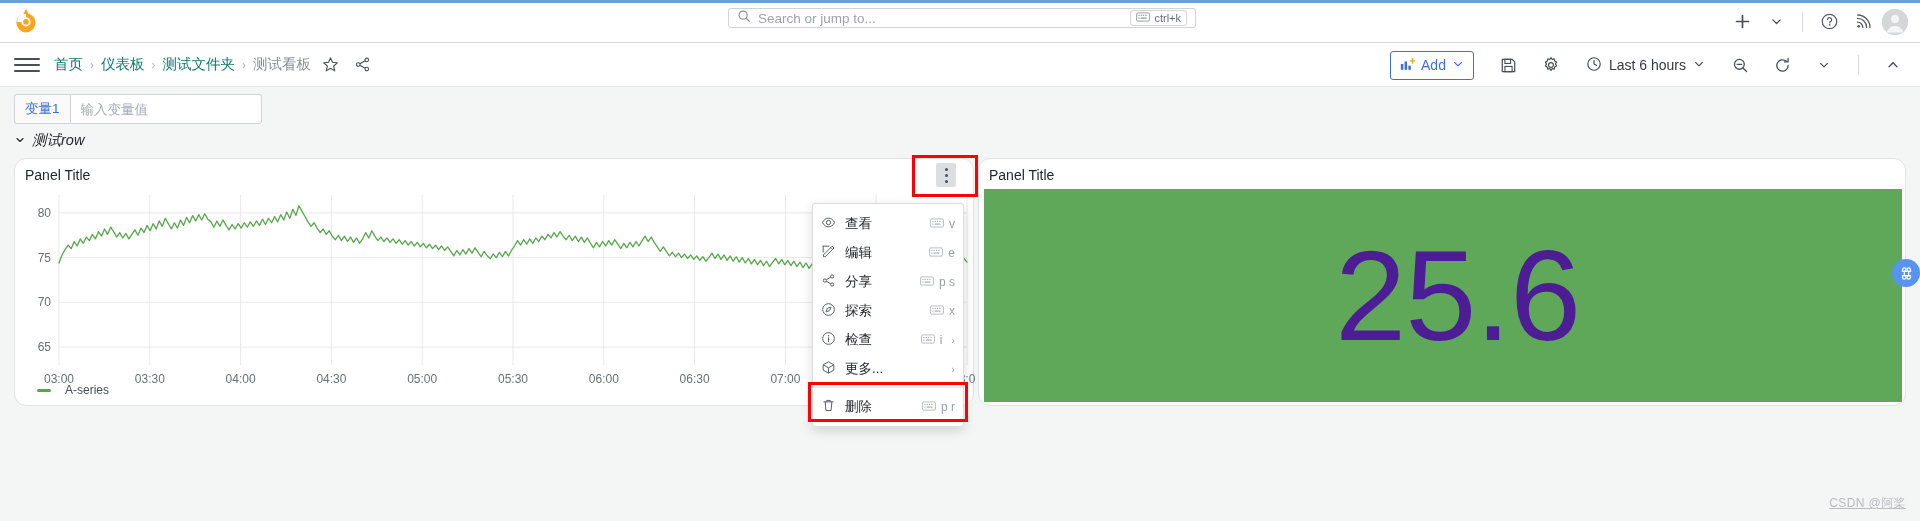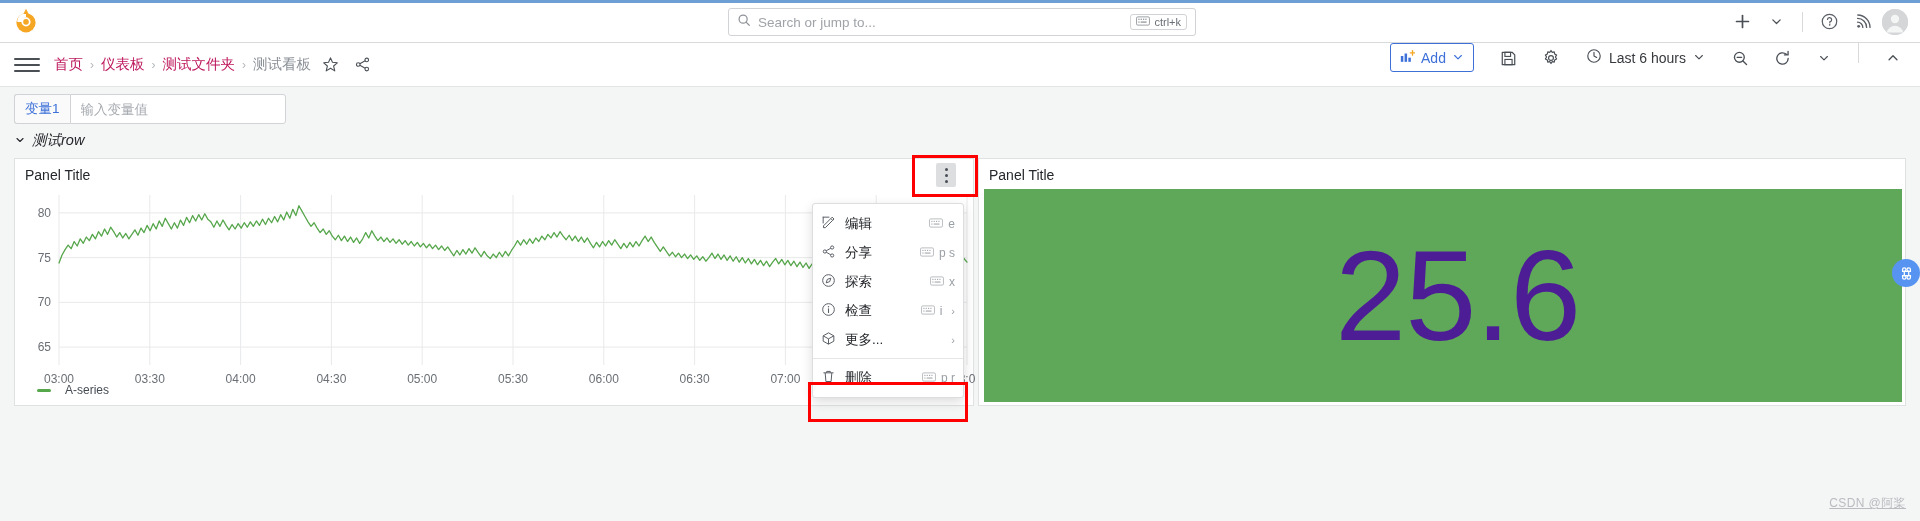--- a/index.html
+++ b/index.html
@@ -16,21 +16,21 @@
     position: absolute; top: 0; left: 0; width: 1920px; height: 43px;
     background: #ffffff; border-bottom: 1px solid #d8d9da;
     display: flex; align-items: center;
   }
   .topbar-accent {
     position: absolute; top: 0; left: 0; width: 1920px; height: 3px;
     background: #6e9fd4;
   }
   .logo { position: absolute; left: 12px; top: 7px; width: 28px; height: 28px; }
   .search-wrap {
-    position: absolute; left: 728px; top: 8px; width: 468px; height: 28px;
+    position: absolute; left: 728px; top: 8px; width: 468px; height: 20px;
     border: 1px solid #d2d3d6; border-radius: 3px; background: #fff;
     display: flex; align-items: center; padding: 0 8px; gap: 7px;
   }
   .search-input {
     border: none; outline: none; flex: 1; font-size: 13.5px;
     font-family: "Liberation Sans", sans-serif; color: #464c54; background: transparent;
   }
   .search-input::placeholder { color: #9fa3a8; }
   .kbd-badge {
     display: flex; align-items: center; gap: 4px;
@@ -44,61 +44,61 @@
 
   
   .navrow {
     position: absolute; top: 43px; left: 0; width: 1920px; height: 44px;
     background: #ffffff; border-bottom: 1px solid #e3e4e6;
     display: flex; align-items: center;
   }
   .hamburger { margin-left: 14px; width: 26px; height: 26px; display: flex; flex-direction: column; justify-content: center; gap: 4px; cursor: pointer; }
   .hamburger span { display: block; height: 2px; background: #4a4f56; border-radius: 1px; }
   .crumbs { display: flex; align-items: center; gap: 7px; margin-left: 14px; font-size: 14.5px; }
-  .crumb { color: #be185d; cursor: pointer; white-space: nowrap; }
+  .crumb { color: #0f766e; cursor: pointer; white-space: nowrap; }
   .crumb.current { color: #8a8f96; cursor: default; }
   .crumb-sep { color: #b4b7bb; font-size: 12px; }
   .navicon { width: 26px; height: 26px; display: flex; align-items: center; justify-content: center; cursor: pointer; margin-left: 6px; }
 
-  .nav-right { position: absolute; right: 12px; top: 0; height: 44px; display: flex; align-items: flex-start; gap: 12px; margin-left: 28px; }
+  .nav-right { position: absolute; right: 12px; top: 0; height: 44px; display: flex; align-items: center; gap: 12px; margin-left: 28px; }
   .add-btn {
     display: flex; align-items: center; gap: 6px;
     border: 1px solid #3d71d9; border-radius: 3px;
     height: 29px; padding: 0 9px; color: #3d71d9; font-size: 14px;
     background: #fff; cursor: pointer; margin-right: 8px;
   }
   .tbicon { width: 30px; height: 30px; display: flex; align-items: center; justify-content: center; cursor: pointer; border-radius: 3px; }
   .timerange {
     display: flex; align-items: center; gap: 7px; height: 29px; padding: 0 8px;
     font-size: 14px; color: #36393d; cursor: pointer; border-radius: 3px;
   }
 
   
   .varrow { position: absolute; top: 87px; left: 0; width: 1920px; height: 44px; display: flex; align-items: center; }
   .var-label {
     margin-left: 14px; height: 30px; display: flex; align-items: center; padding: 0 10px;
     border: 1px solid #d2d3d6; border-right: none; border-radius: 3px 0 0 3px;
     background: #fafafa; color: #3d71d9; font-size: 13.5px;
   }
   .var-input {
-    height: 30px; width: 216px; border: 1px solid #d2d3d6; border-radius: 0 3px 3px 0;
+    height: 30px; width: 192px; border: 1px solid #d2d3d6; border-radius: 0 3px 3px 0;
     padding: 0 10px; font-size: 13.5px; outline: none;
     font-family: "Liberation Sans", sans-serif; color: #464c54; background: #fff;
   }
   .var-input::placeholder { color: #a7abb0; }
 
   
   .rowheader {
     position: absolute; top: 131px; left: 14px; display: flex; align-items: center; gap: 6px;
     font-size: 14.5px; color: #24272b; cursor: pointer; font-style: italic;
   }
 
   
   .panel {
-    position: absolute; background: #ffffff; border: 1px solid #e0e1e3; border-radius: 0;
+    position: absolute; background: #ffffff; border: 1px solid #e0e1e3; border-radius: 12px;
   }
   .panel-title { font-size: 14px; color: #24272b; padding: 8px 10px 0 10px; font-weight: 500; }
   #panel-graph { top: 158px; left: 14px; width: 960px; height: 248px; }
   #panel-stat  { top: 158px; left: 978px; width: 928px; height: 248px; }
 
   .panel-menu-btn {
     position: absolute; top: 163px; left: 936px; width: 20px; height: 24px;
     background: #dddedf; border-radius: 2px;
     display: flex; flex-direction: column; align-items: center; justify-content: center; gap: 3px;
     cursor: pointer; z-index: 6;
@@ -407,160 +407,183 @@
 
   <div class="panel" id="panel-stat">
     <div class="panel-title">Panel Title</div>
     <div class="stat-body" id="stat-body" style="background: rgb(95, 168, 89);">
       <span class="stat-value" style="color: #4c1d95; margin-left: 29px;">25.6</span>
     </div>
   </div>
 
   <div class="ctxmenu">
 
-
     <div class="ctxitem">
       <span>
         <svg viewBox="0 0 18 18" width="15" height="15">
-          <path d="M3 13 L3 15.2 L5.2 15.2 L14 6.4 L11.8 4.2 Z" fill="none" stroke="#5a5f66" stroke-width="1.2" stroke-linejoin="round"></path>
-          <path d="M11.8 4.2 L13.4 2.6 L15.6 4.8 L14 6.4" fill="none" stroke="#5a5f66" stroke-width="1.2" stroke-linejoin="round"></path>
-          <path d="M2.6 2.6 h7 M2.6 2.6 v7" fill="none" stroke="#5a5f66" stroke-width="1.2" stroke-linecap="round"></path>
-        </svg>
-      </span>
-      <span class="ctx-label">编辑</span>
+          <path d="M1.6 9 C3.8 5.2 6.2 3.8 9 3.8 S14.2 5.2 16.4 9 C14.2 12.8 11.8 14.2 9 14.2 S3.8 12.8 1.6 9 Z" fill="none" stroke="#5a5f66" stroke-width="1.2"></path>
+          <circle cx="9" cy="9" r="2.6" fill="none" stroke="#5a5f66" stroke-width="1.2"></circle>
+        </svg>
+      </span>
+      <span class="ctx-label">查看</span>
       <span class="ctx-shortcut">
         <span>
           <svg viewBox="0 0 18 12" width="14" height="10">
             <rect x="0.7" y="0.7" width="16.6" height="10.6" rx="1.6" fill="none" stroke="#a7abb0" stroke-width="1"></rect>
             <rect x="3" y="3.2" width="1.5" height="1.5" fill="#a7abb0"></rect>
             <rect x="6" y="3.2" width="1.5" height="1.5" fill="#a7abb0"></rect>
             <rect x="9" y="3.2" width="1.5" height="1.5" fill="#a7abb0"></rect>
             <rect x="12" y="3.2" width="1.5" height="1.5" fill="#a7abb0"></rect>
             <rect x="3" y="6.6" width="1.5" height="1.5" fill="#a7abb0"></rect>
             <rect x="6" y="6.6" width="7.5" height="1.5" fill="#a7abb0"></rect>
           </svg>
         </span>
-        <span>e</span>
+        <span>v</span>
       </span>
     </div>
 
     <div class="ctxitem">
       <span>
         <svg viewBox="0 0 18 18" width="15" height="15">
-          <circle cx="13.4" cy="4.2" r="1.9" fill="none" stroke="#5a5f66" stroke-width="1.2"></circle>
-          <circle cx="4.6" cy="9" r="1.9" fill="none" stroke="#5a5f66" stroke-width="1.2"></circle>
-          <circle cx="13.4" cy="13.8" r="1.9" fill="none" stroke="#5a5f66" stroke-width="1.2"></circle>
-          <line x1="6.3" y1="8.1" x2="11.7" y2="5.1" stroke="#5a5f66" stroke-width="1.2"></line>
-          <line x1="6.3" y1="9.9" x2="11.7" y2="12.9" stroke="#5a5f66" stroke-width="1.2"></line>
-        </svg>
-      </span>
-      <span class="ctx-label">分享</span>
+          <path d="M3 13 L3 15.2 L5.2 15.2 L14 6.4 L11.8 4.2 Z" fill="none" stroke="#5a5f66" stroke-width="1.2" stroke-linejoin="round"></path>
+          <path d="M11.8 4.2 L13.4 2.6 L15.6 4.8 L14 6.4" fill="none" stroke="#5a5f66" stroke-width="1.2" stroke-linejoin="round"></path>
+          <path d="M2.6 2.6 h7 M2.6 2.6 v7" fill="none" stroke="#5a5f66" stroke-width="1.2" stroke-linecap="round"></path>
+        </svg>
+      </span>
+      <span class="ctx-label">编辑</span>
       <span class="ctx-shortcut">
         <span>
           <svg viewBox="0 0 18 12" width="14" height="10">
             <rect x="0.7" y="0.7" width="16.6" height="10.6" rx="1.6" fill="none" stroke="#a7abb0" stroke-width="1"></rect>
             <rect x="3" y="3.2" width="1.5" height="1.5" fill="#a7abb0"></rect>
             <rect x="6" y="3.2" width="1.5" height="1.5" fill="#a7abb0"></rect>
             <rect x="9" y="3.2" width="1.5" height="1.5" fill="#a7abb0"></rect>
             <rect x="12" y="3.2" width="1.5" height="1.5" fill="#a7abb0"></rect>
             <rect x="3" y="6.6" width="1.5" height="1.5" fill="#a7abb0"></rect>
             <rect x="6" y="6.6" width="7.5" height="1.5" fill="#a7abb0"></rect>
           </svg>
         </span>
-        <span>p s</span>
+        <span>e</span>
       </span>
     </div>
 
     <div class="ctxitem">
       <span>
         <svg viewBox="0 0 18 18" width="15" height="15">
-          <circle cx="9" cy="9" r="7" fill="none" stroke="#5a5f66" stroke-width="1.2"></circle>
-          <polygon points="11.8,6.2 7.6,7.6 6.2,11.8 10.4,10.4" fill="none" stroke="#5a5f66" stroke-width="1.2" stroke-linejoin="round"></polygon>
-        </svg>
-      </span>
-      <span class="ctx-label">探索</span>
+          <circle cx="13.4" cy="4.2" r="1.9" fill="none" stroke="#5a5f66" stroke-width="1.2"></circle>
+          <circle cx="4.6" cy="9" r="1.9" fill="none" stroke="#5a5f66" stroke-width="1.2"></circle>
+          <circle cx="13.4" cy="13.8" r="1.9" fill="none" stroke="#5a5f66" stroke-width="1.2"></circle>
+          <line x1="6.3" y1="8.1" x2="11.7" y2="5.1" stroke="#5a5f66" stroke-width="1.2"></line>
+          <line x1="6.3" y1="9.9" x2="11.7" y2="12.9" stroke="#5a5f66" stroke-width="1.2"></line>
+        </svg>
+      </span>
+      <span class="ctx-label">分享</span>
       <span class="ctx-shortcut">
         <span>
           <svg viewBox="0 0 18 12" width="14" height="10">
             <rect x="0.7" y="0.7" width="16.6" height="10.6" rx="1.6" fill="none" stroke="#a7abb0" stroke-width="1"></rect>
             <rect x="3" y="3.2" width="1.5" height="1.5" fill="#a7abb0"></rect>
             <rect x="6" y="3.2" width="1.5" height="1.5" fill="#a7abb0"></rect>
             <rect x="9" y="3.2" width="1.5" height="1.5" fill="#a7abb0"></rect>
             <rect x="12" y="3.2" width="1.5" height="1.5" fill="#a7abb0"></rect>
             <rect x="3" y="6.6" width="1.5" height="1.5" fill="#a7abb0"></rect>
             <rect x="6" y="6.6" width="7.5" height="1.5" fill="#a7abb0"></rect>
           </svg>
         </span>
-        <span>x</span>
+        <span>p s</span>
       </span>
     </div>
 
     <div class="ctxitem">
       <span>
         <svg viewBox="0 0 18 18" width="15" height="15">
           <circle cx="9" cy="9" r="7" fill="none" stroke="#5a5f66" stroke-width="1.2"></circle>
-          <line x1="9" y1="8.2" x2="9" y2="12.6" stroke="#5a5f66" stroke-width="1.3" stroke-linecap="round"></line>
-          <circle cx="9" cy="5.6" r="0.85" fill="#5a5f66"></circle>
-        </svg>
-      </span>
-      <span class="ctx-label">检查</span>
+          <polygon points="11.8,6.2 7.6,7.6 6.2,11.8 10.4,10.4" fill="none" stroke="#5a5f66" stroke-width="1.2" stroke-linejoin="round"></polygon>
+        </svg>
+      </span>
+      <span class="ctx-label">探索</span>
       <span class="ctx-shortcut">
         <span>
           <svg viewBox="0 0 18 12" width="14" height="10">
             <rect x="0.7" y="0.7" width="16.6" height="10.6" rx="1.6" fill="none" stroke="#a7abb0" stroke-width="1"></rect>
             <rect x="3" y="3.2" width="1.5" height="1.5" fill="#a7abb0"></rect>
             <rect x="6" y="3.2" width="1.5" height="1.5" fill="#a7abb0"></rect>
             <rect x="9" y="3.2" width="1.5" height="1.5" fill="#a7abb0"></rect>
             <rect x="12" y="3.2" width="1.5" height="1.5" fill="#a7abb0"></rect>
             <rect x="3" y="6.6" width="1.5" height="1.5" fill="#a7abb0"></rect>
             <rect x="6" y="6.6" width="7.5" height="1.5" fill="#a7abb0"></rect>
           </svg>
         </span>
-        <span>i</span>
-        <span class="ctx-arrow">›</span>
+        <span>x</span>
       </span>
     </div>
 
     <div class="ctxitem">
       <span>
         <svg viewBox="0 0 18 18" width="15" height="15">
-          <polygon points="9,2.2 15.4,5.8 15.4,12.2 9,15.8 2.6,12.2 2.6,5.8" fill="none" stroke="#5a5f66" stroke-width="1.2" stroke-linejoin="round"></polygon>
-          <polyline points="2.6,5.8 9,9.4 15.4,5.8" fill="none" stroke="#5a5f66" stroke-width="1.2" stroke-linejoin="round"></polyline>
-          <line x1="9" y1="9.4" x2="9" y2="15.8" stroke="#5a5f66" stroke-width="1.2"></line>
-        </svg>
-      </span>
-      <span class="ctx-label">更多...</span>
-      <span class="ctx-shortcut">
-        <span class="ctx-arrow">›</span>
-      </span>
-    </div>
-
-    <div class="ctx-divider"></div>
-
-    <div class="ctxitem">
-      <span>
-        <svg viewBox="0 0 18 18" width="15" height="15">
-          <polyline points="3.4,4.6 14.6,4.6" stroke="#5a5f66" stroke-width="1.2" stroke-linecap="round" fill="none"></polyline>
-          <path d="M5 4.6 L5.9 15 h6.2 L13 4.6" fill="none" stroke="#5a5f66" stroke-width="1.2" stroke-linejoin="round"></path>
-          <path d="M6.8 4.6 V2.9 h4.4 v1.7" fill="none" stroke="#5a5f66" stroke-width="1.2" stroke-linejoin="round"></path>
-        </svg>
-      </span>
-      <span class="ctx-label">删除</span>
+          <circle cx="9" cy="9" r="7" fill="none" stroke="#5a5f66" stroke-width="1.2"></circle>
+          <line x1="9" y1="8.2" x2="9" y2="12.6" stroke="#5a5f66" stroke-width="1.3" stroke-linecap="round"></line>
+          <circle cx="9" cy="5.6" r="0.85" fill="#5a5f66"></circle>
+        </svg>
+      </span>
+      <span class="ctx-label">检查</span>
       <span class="ctx-shortcut">
         <span>
           <svg viewBox="0 0 18 12" width="14" height="10">
             <rect x="0.7" y="0.7" width="16.6" height="10.6" rx="1.6" fill="none" stroke="#a7abb0" stroke-width="1"></rect>
             <rect x="3" y="3.2" width="1.5" height="1.5" fill="#a7abb0"></rect>
             <rect x="6" y="3.2" width="1.5" height="1.5" fill="#a7abb0"></rect>
             <rect x="9" y="3.2" width="1.5" height="1.5" fill="#a7abb0"></rect>
             <rect x="12" y="3.2" width="1.5" height="1.5" fill="#a7abb0"></rect>
             <rect x="3" y="6.6" width="1.5" height="1.5" fill="#a7abb0"></rect>
             <rect x="6" y="6.6" width="7.5" height="1.5" fill="#a7abb0"></rect>
           </svg>
         </span>
+        <span>i</span>
+        <span class="ctx-arrow">›</span>
+      </span>
+    </div>
+
+    <div class="ctxitem">
+      <span>
+        <svg viewBox="0 0 18 18" width="15" height="15">
+          <polygon points="9,2.2 15.4,5.8 15.4,12.2 9,15.8 2.6,12.2 2.6,5.8" fill="none" stroke="#5a5f66" stroke-width="1.2" stroke-linejoin="round"></polygon>
+          <polyline points="2.6,5.8 9,9.4 15.4,5.8" fill="none" stroke="#5a5f66" stroke-width="1.2" stroke-linejoin="round"></polyline>
+          <line x1="9" y1="9.4" x2="9" y2="15.8" stroke="#5a5f66" stroke-width="1.2"></line>
+        </svg>
+      </span>
+      <span class="ctx-label">更多...</span>
+      <span class="ctx-shortcut">
+        <span class="ctx-arrow">›</span>
+      </span>
+    </div>
+
+    <div class="ctx-divider"></div>
+
+    <div class="ctxitem">
+      <span>
+        <svg viewBox="0 0 18 18" width="15" height="15">
+          <polyline points="3.4,4.6 14.6,4.6" stroke="#5a5f66" stroke-width="1.2" stroke-linecap="round" fill="none"></polyline>
+          <path d="M5 4.6 L5.9 15 h6.2 L13 4.6" fill="none" stroke="#5a5f66" stroke-width="1.2" stroke-linejoin="round"></path>
+          <path d="M6.8 4.6 V2.9 h4.4 v1.7" fill="none" stroke="#5a5f66" stroke-width="1.2" stroke-linejoin="round"></path>
+        </svg>
+      </span>
+      <span class="ctx-label">删除</span>
+      <span class="ctx-shortcut">
+        <span>
+          <svg viewBox="0 0 18 12" width="14" height="10">
+            <rect x="0.7" y="0.7" width="16.6" height="10.6" rx="1.6" fill="none" stroke="#a7abb0" stroke-width="1"></rect>
+            <rect x="3" y="3.2" width="1.5" height="1.5" fill="#a7abb0"></rect>
+            <rect x="6" y="3.2" width="1.5" height="1.5" fill="#a7abb0"></rect>
+            <rect x="9" y="3.2" width="1.5" height="1.5" fill="#a7abb0"></rect>
+            <rect x="12" y="3.2" width="1.5" height="1.5" fill="#a7abb0"></rect>
+            <rect x="3" y="6.6" width="1.5" height="1.5" fill="#a7abb0"></rect>
+            <rect x="6" y="6.6" width="7.5" height="1.5" fill="#a7abb0"></rect>
+          </svg>
+        </span>
         <span>p r</span>
       </span>
     </div>
   </div>
 
   <div class="redbox" id="redbox-menu-btn"></div>
   <div class="redbox" id="redbox-delete"></div>
 
   <div class="edge-widget">
     <svg viewBox="0 0 20 20" width="17" height="17">

